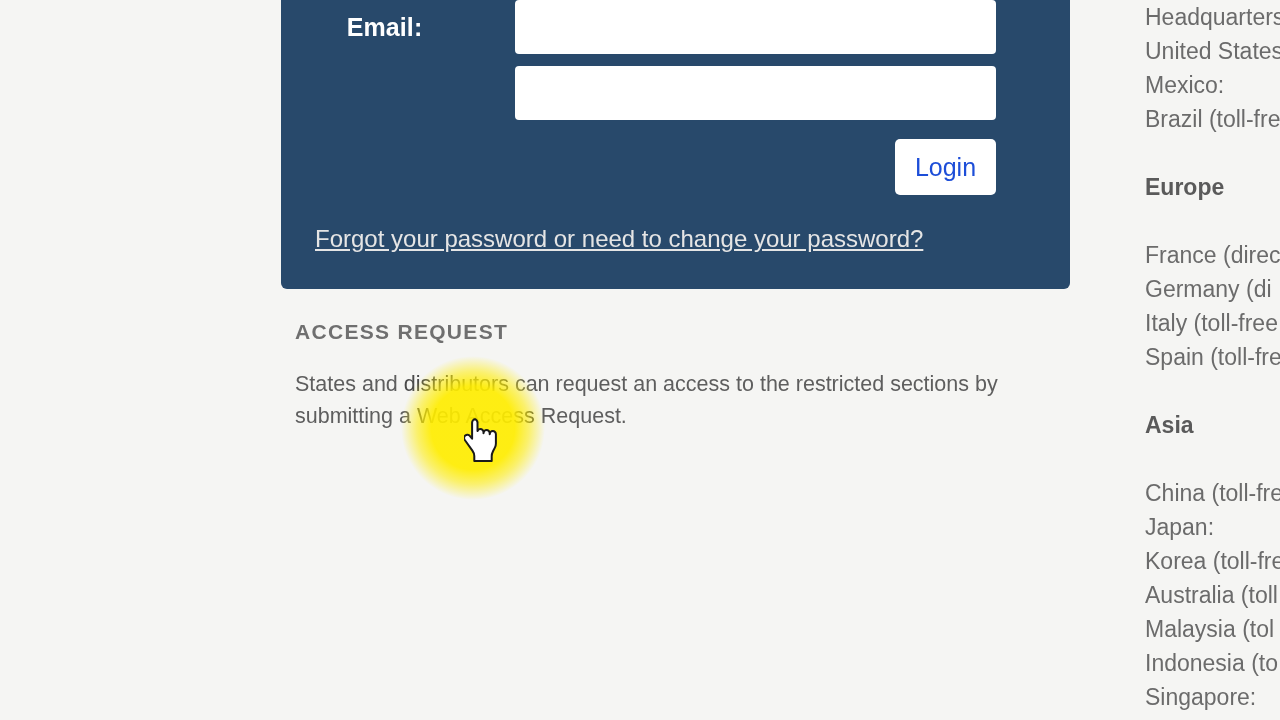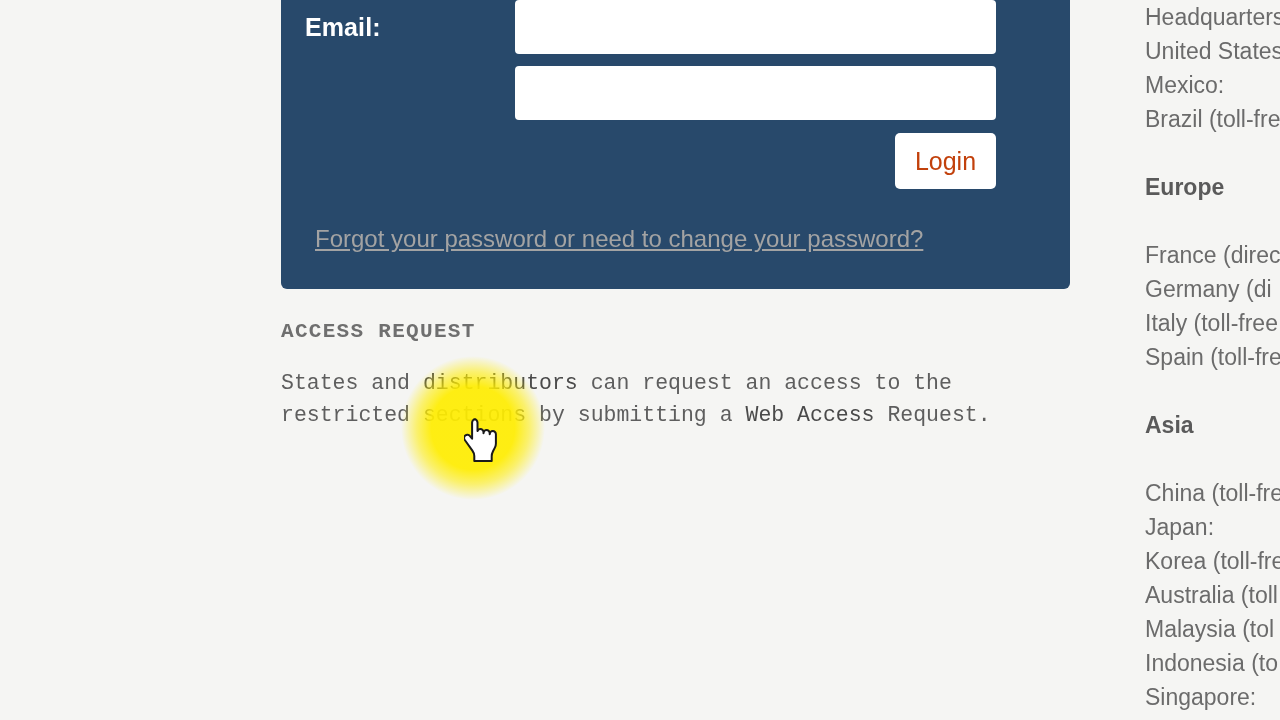--- a/index.html
+++ b/index.html
@@ -33,21 +33,21 @@
     width: 100%;
     height: 54px;
   }
   #row-email  { top: 120px; }
   #row-password { top: 186px; }
 
   .field-label {
     position: absolute;
     left: 24px;
     width: 159px;
-    text-align: left;
+    text-align: center;
     line-height: 54px;
     color: #ffffff;
     font-size: 25px;
     font-weight: bold;
     letter-spacing: .1px;
   }
   .field-input {
     position: absolute;
     left: 234px;
     width: 481px;
@@ -59,51 +59,50 @@
     padding: 0 10px;
     font-family: "Liberation Sans", sans-serif;
     font-size: 19px;
     color: #222;
     outline: none;
   }
 
   #login-button {
     position: absolute;
     left: 614px;
-    top: 253px;
+    top: 259px;
     width: 101px;
     height: 56px;
     background: #ffffff;
     border: none;
     border-radius: 5px;
-    color: #c2410c;
+    color: #1d4ed8;
     font-family: "Liberation Sans", sans-serif;
     font-size: 25px;
     cursor: pointer;
     padding: 0;
   }
 
   #forgot-link {
     position: absolute;
     left: 34px;
     top: 345px;
-    color: #a3a3a3;
+    color: #e5e5e5;
     font-size: 24px;
     text-decoration: underline;
     cursor: pointer;
     white-space: nowrap;
   }
 
   
   #access-request {
     position: absolute;
-    left: 281px;
+    left: 295px;
     top: 320px;
     width: 790px;
-    font-family: Liberation Mono, monospace;
   }
   #access-request-heading {
     margin: 0;
     font-size: 21px;
     font-weight: bold;
     letter-spacing: 1.3px;
     color: #6f6f6f;
     text-transform: uppercase;
   }
   #access-request-body {

